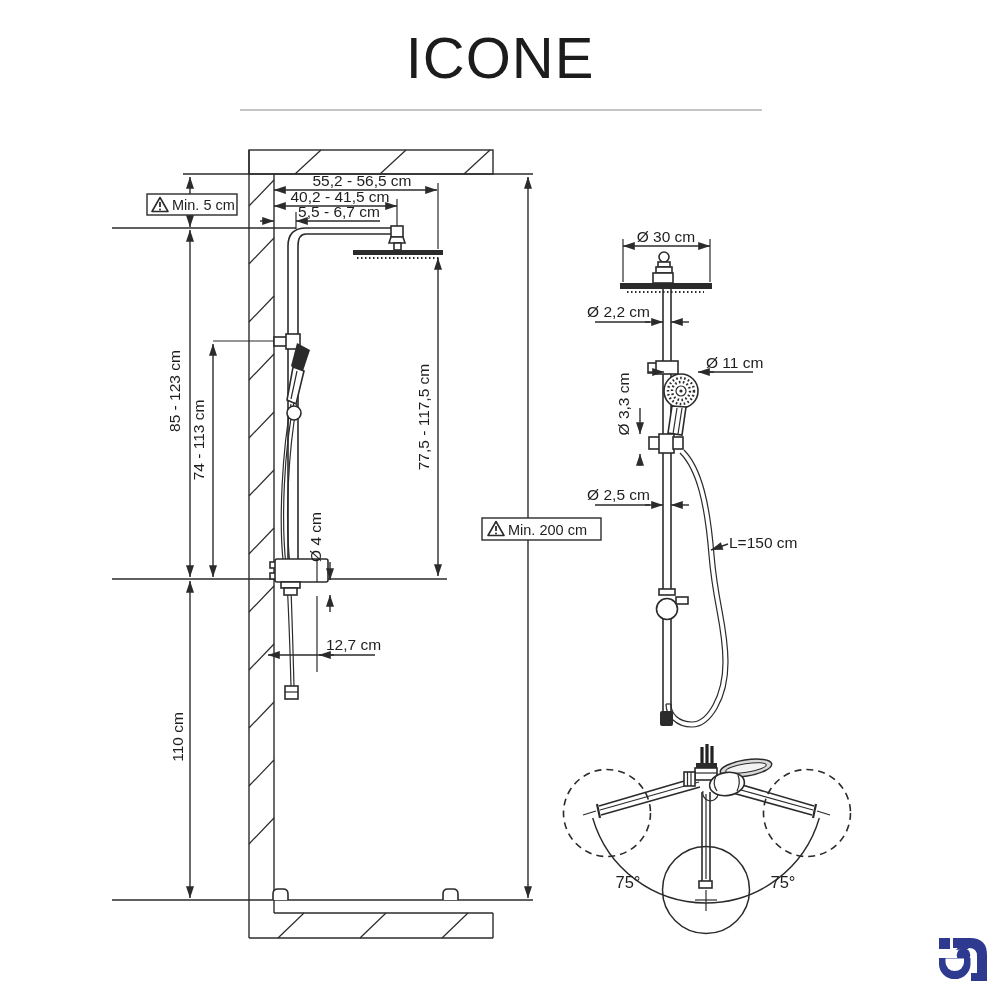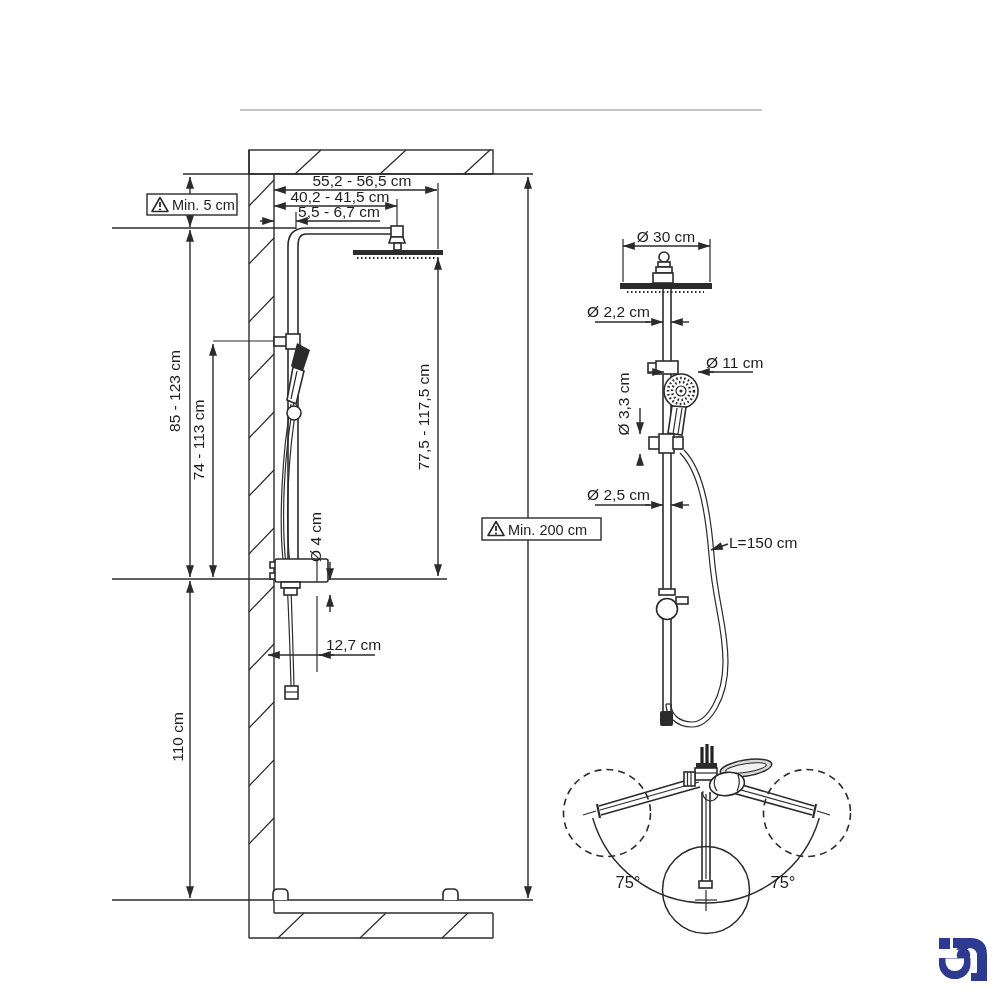--- a/index.html
+++ b/index.html
@@ -16,20 +16,21 @@
   .pipew{stroke:#2b2b2b;stroke-width:1.6;fill:#fff;}
   .dim{stroke:#2b2b2b;stroke-width:1.4;fill:none;}
   .fill{fill:#2b2b2b;stroke:none;}
   .wbox{fill:#fff;stroke:#2b2b2b;stroke-width:1.6;}
   .dash{stroke:#2b2b2b;stroke-width:1.6;fill:none;stroke-dasharray:7 5;}
 </style>
 </head>
 <body>
 
 <div class="page">
+  <div class="title">ICONE</div>
   <div class="divider"></div>
 
   <svg width="1000" height="1000" viewBox="0 0 1000 1000">
     <defs>
       <marker id="ah" markerUnits="userSpaceOnUse" markerWidth="13" markerHeight="9" viewBox="0 0 13 9" refX="12.3" refY="4.5" orient="auto-start-reverse">
         <path d="M0.5,0.5 L12.5,4.5 L0.5,8.5 Z" fill="#2b2b2b"></path>
       </marker>
       <g id="warn-tri">
         <path d="M9,1.5 L17,15.5 L1,15.5 Z" fill="none" stroke="#2b2b2b" stroke-width="1.6" stroke-linejoin="round"></path>
         <line x1="9" y1="6" x2="9" y2="11" stroke="#2b2b2b" stroke-width="1.8"></line>

